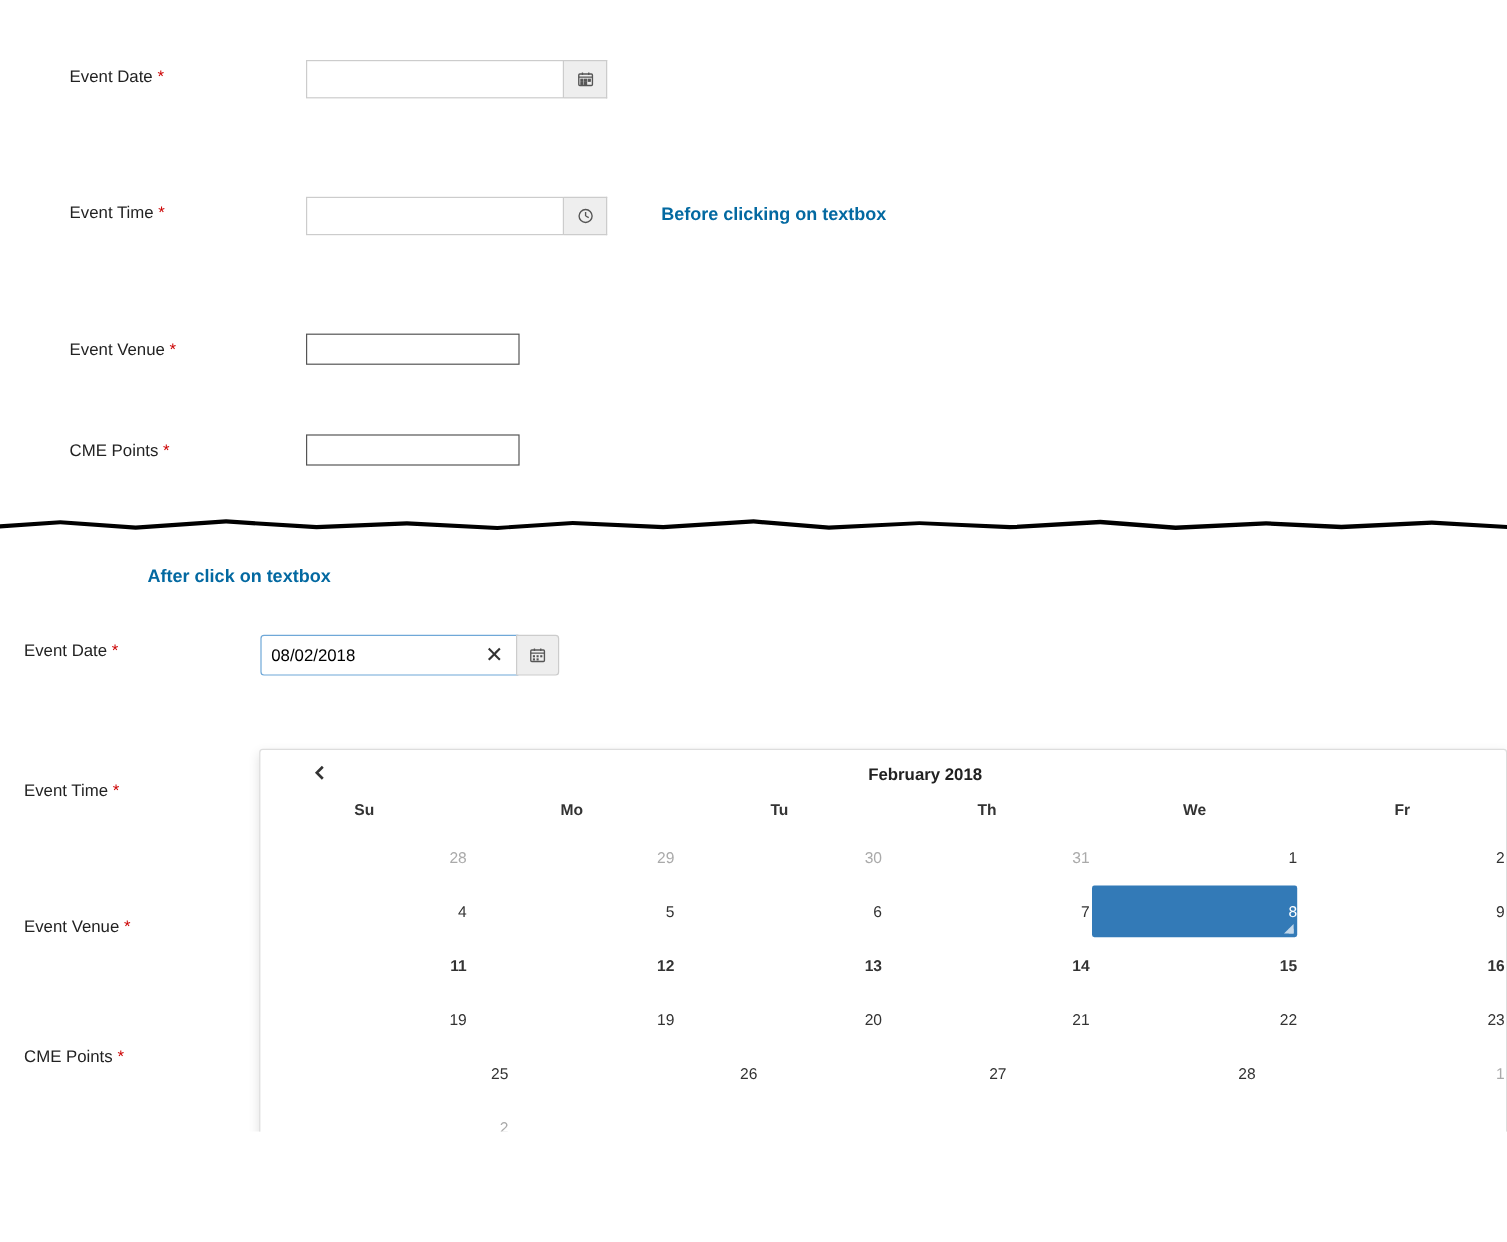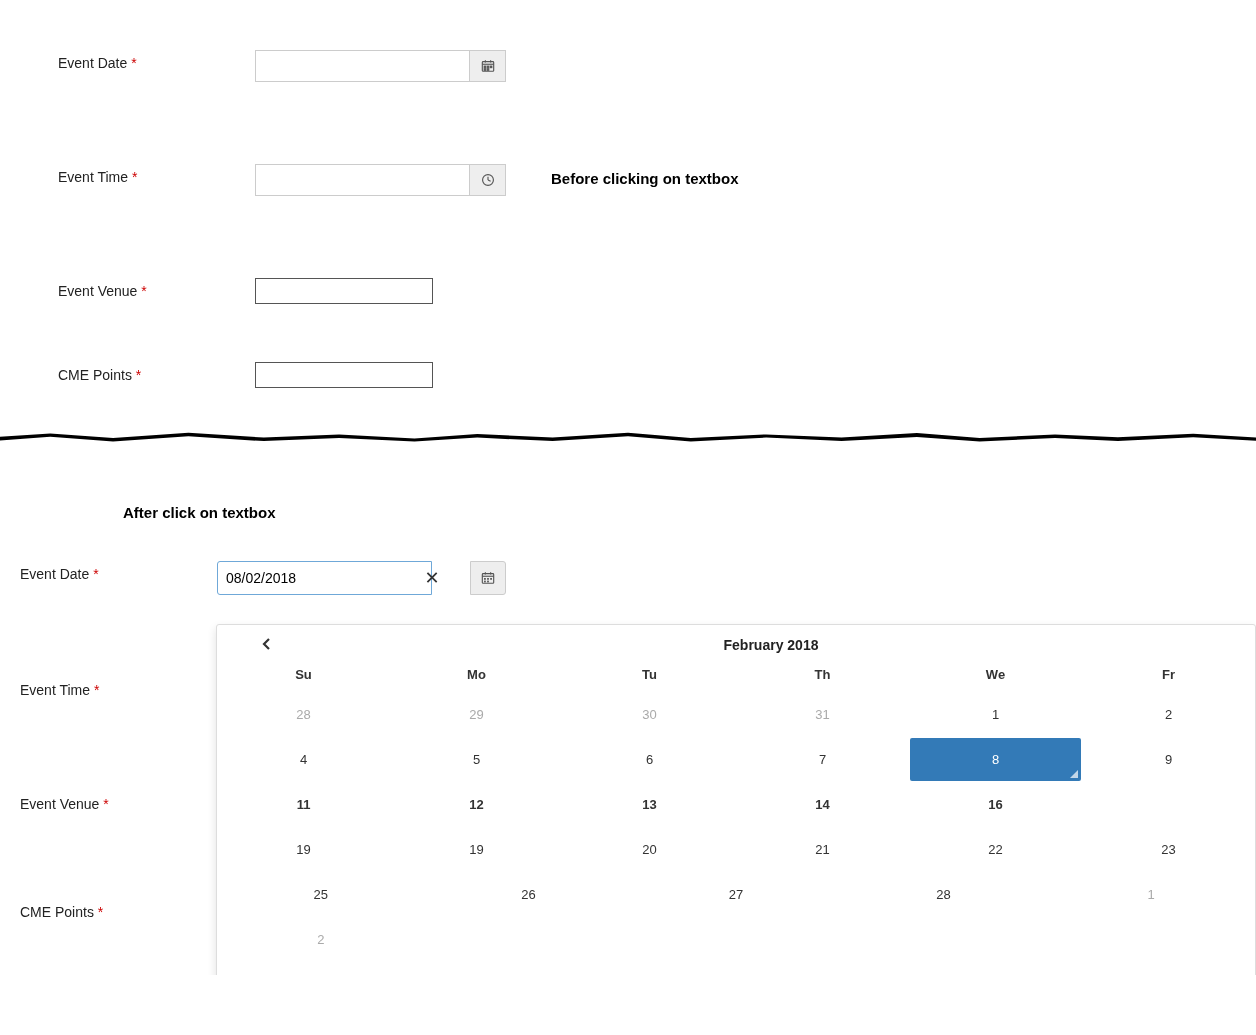--- a/index.html
+++ b/index.html
@@ -59,37 +59,36 @@
     height: 26px;
     border: 1px solid #555;
     padding: 2px 6px;
     font-size: 13px;
     background: #fff;
   }
 
   .annot {
     font-weight: 700;
     font-size: 15px;
-    color: #000000;
+    color: #0369a1;
   }
   .annot.before { margin-left: 45px; margin-top: 6px; }
-  .annot.after { margin-left: 103px; margin-bottom: 40px; margin-top: 32px; }
+  .annot.after { margin-left: 103px; margin-bottom: 40px; }
 
   
   .rough-sep {
     height: 16px;
     background: #000;
     clip-path: polygon(0% 55%, 4% 35%, 9% 62%, 15% 30%, 21% 60%, 27% 40%, 33% 65%, 38% 38%, 44% 60%, 50% 30%, 55% 62%, 61% 40%, 67% 60%, 73% 32%, 78% 62%, 84% 40%, 89% 58%, 95% 36%, 100% 60%, 100% 80%, 95% 58%, 89% 82%, 84% 62%, 78% 85%, 73% 56%, 67% 82%, 61% 60%, 55% 84%, 50% 52%, 44% 82%, 38% 60%, 33% 85%, 27% 62%, 21% 82%, 15% 52%, 9% 84%, 4% 55%, 0% 78%);
   }
 
   
   .focused-input-wrap {
     display: flex;
     align-items: center;
-    gap: 20px;
   }
   .focused-input {
     width: 215px;
     height: 34px;
     border: 1px solid #6fa8d8;
     border-radius: 3px 0 0 3px;
     padding: 4px 30px 4px 8px;
     font-size: 14px;
     background: #fff;
     outline: none;
@@ -156,21 +155,21 @@
     display: grid;
     grid-template-columns: repeat(7, 1fr);
   }
   .dp-dow {
     text-align: center;
     font-weight: 700;
     padding: 8px 0 10px 0;
     font-size: 13px;
   }
   .dp-cell {
-    text-align: center;
+    text-align: right;
     padding: 14px 0;
     font-size: 13px;
     cursor: pointer;
     position: relative;
     margin: 1px;
   }
   .dp-cell.muted { color: #aaa; }
   .dp-cell.selected {
     background: #337ab7;
     color: #fff;
@@ -378,20 +377,21 @@
           <div class="dp-cell">6</div>
           <div class="dp-cell">7</div>
           <div class="dp-cell selected">8</div>
           <div class="dp-cell">9</div>
         </div>
         <div class="dp-row" style="grid-template-columns: repeat(6, 1fr); font-weight: bold;">
           <div class="dp-cell">11</div>
           <div class="dp-cell">12</div>
           <div class="dp-cell">13</div>
           <div class="dp-cell">14</div>
+          <div class="dp-cell">15</div>
           <div class="dp-cell">16</div>
         </div>
         <div class="dp-row" style="grid-template-columns: repeat(6, 1fr);">
           <div class="dp-cell">19</div>
           <div class="dp-cell">19</div>
           <div class="dp-cell">20</div>
           <div class="dp-cell">21</div>
           <div class="dp-cell">22</div>
           <div class="dp-cell">23</div>
         </div>

